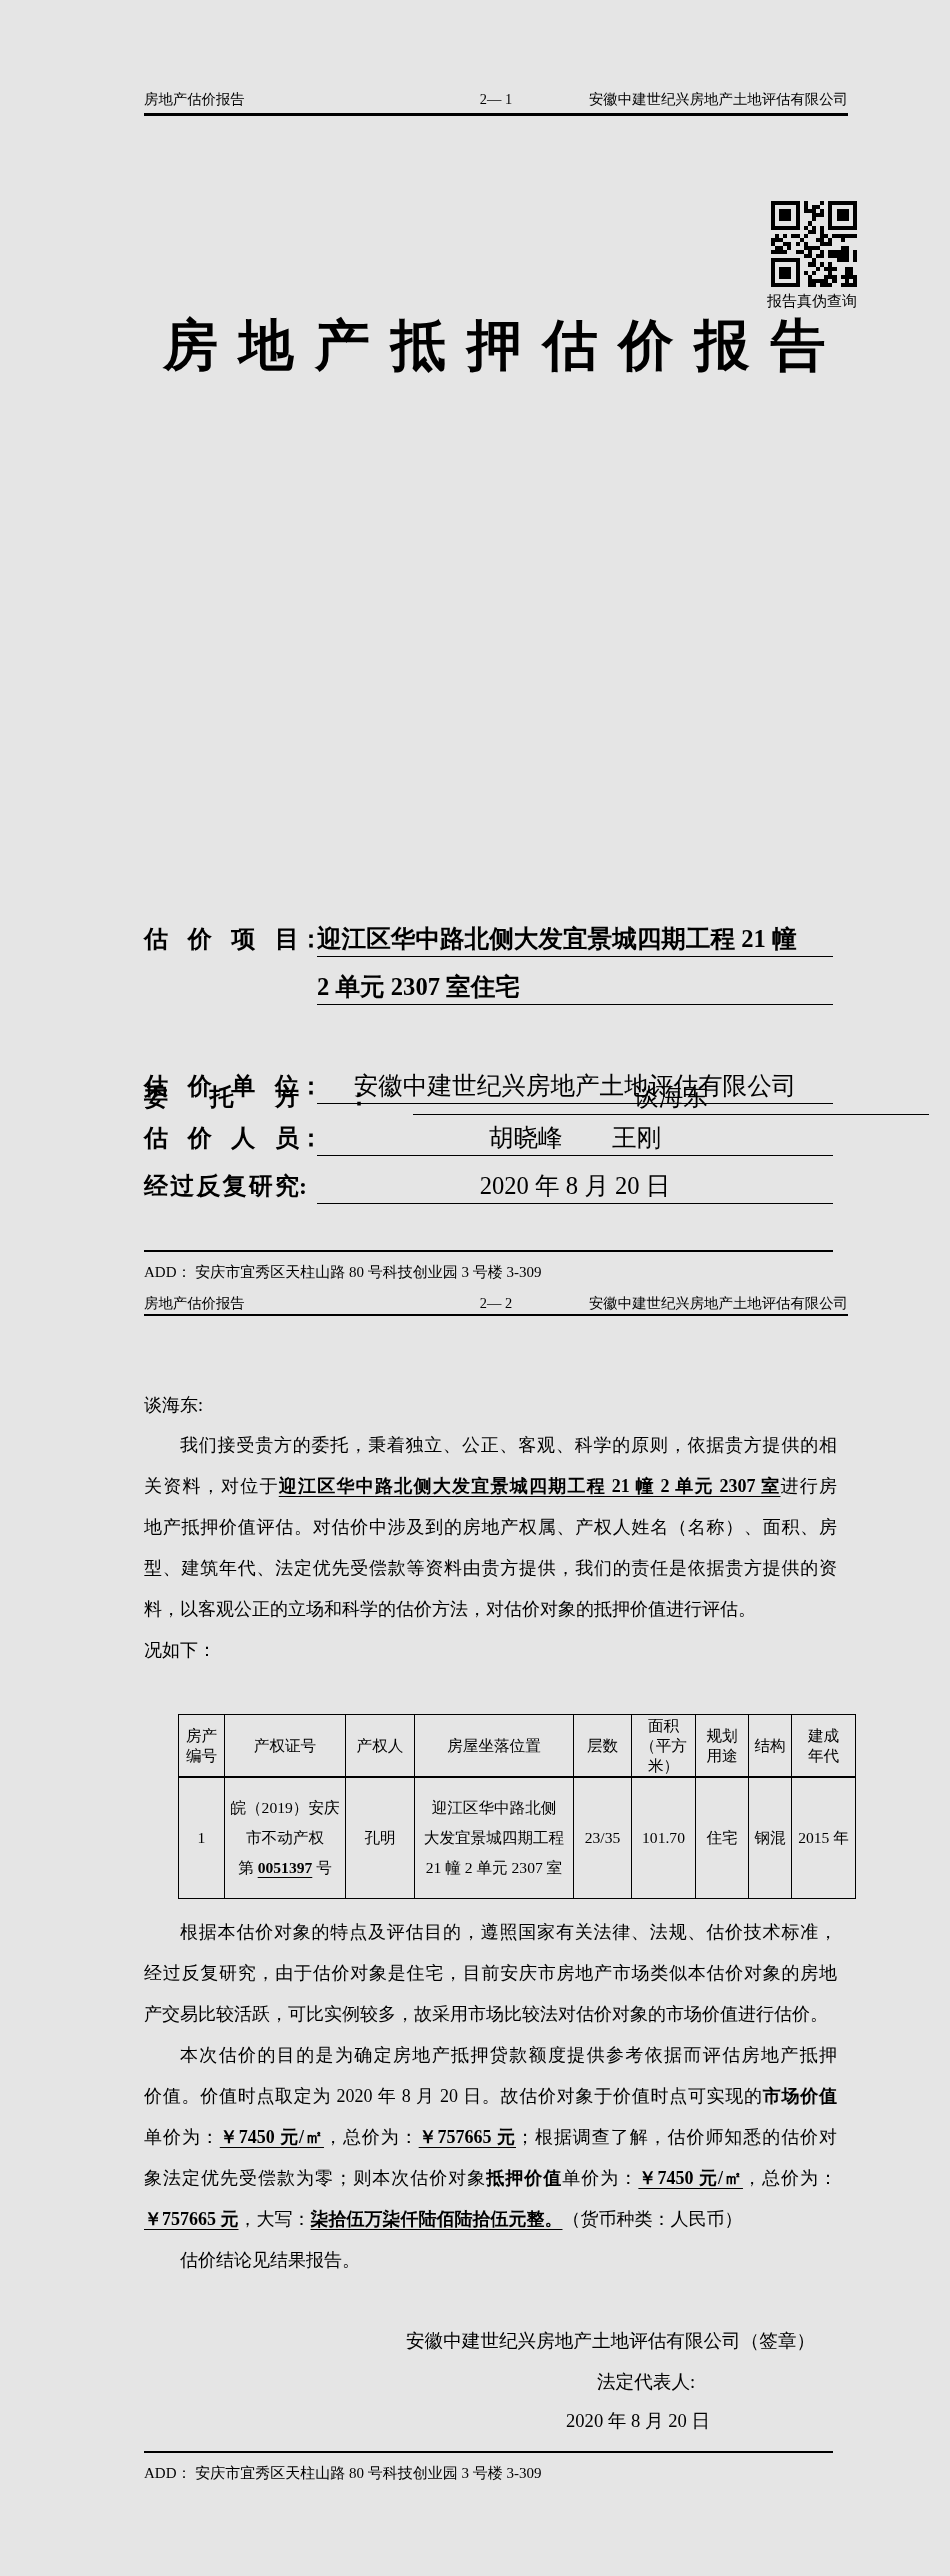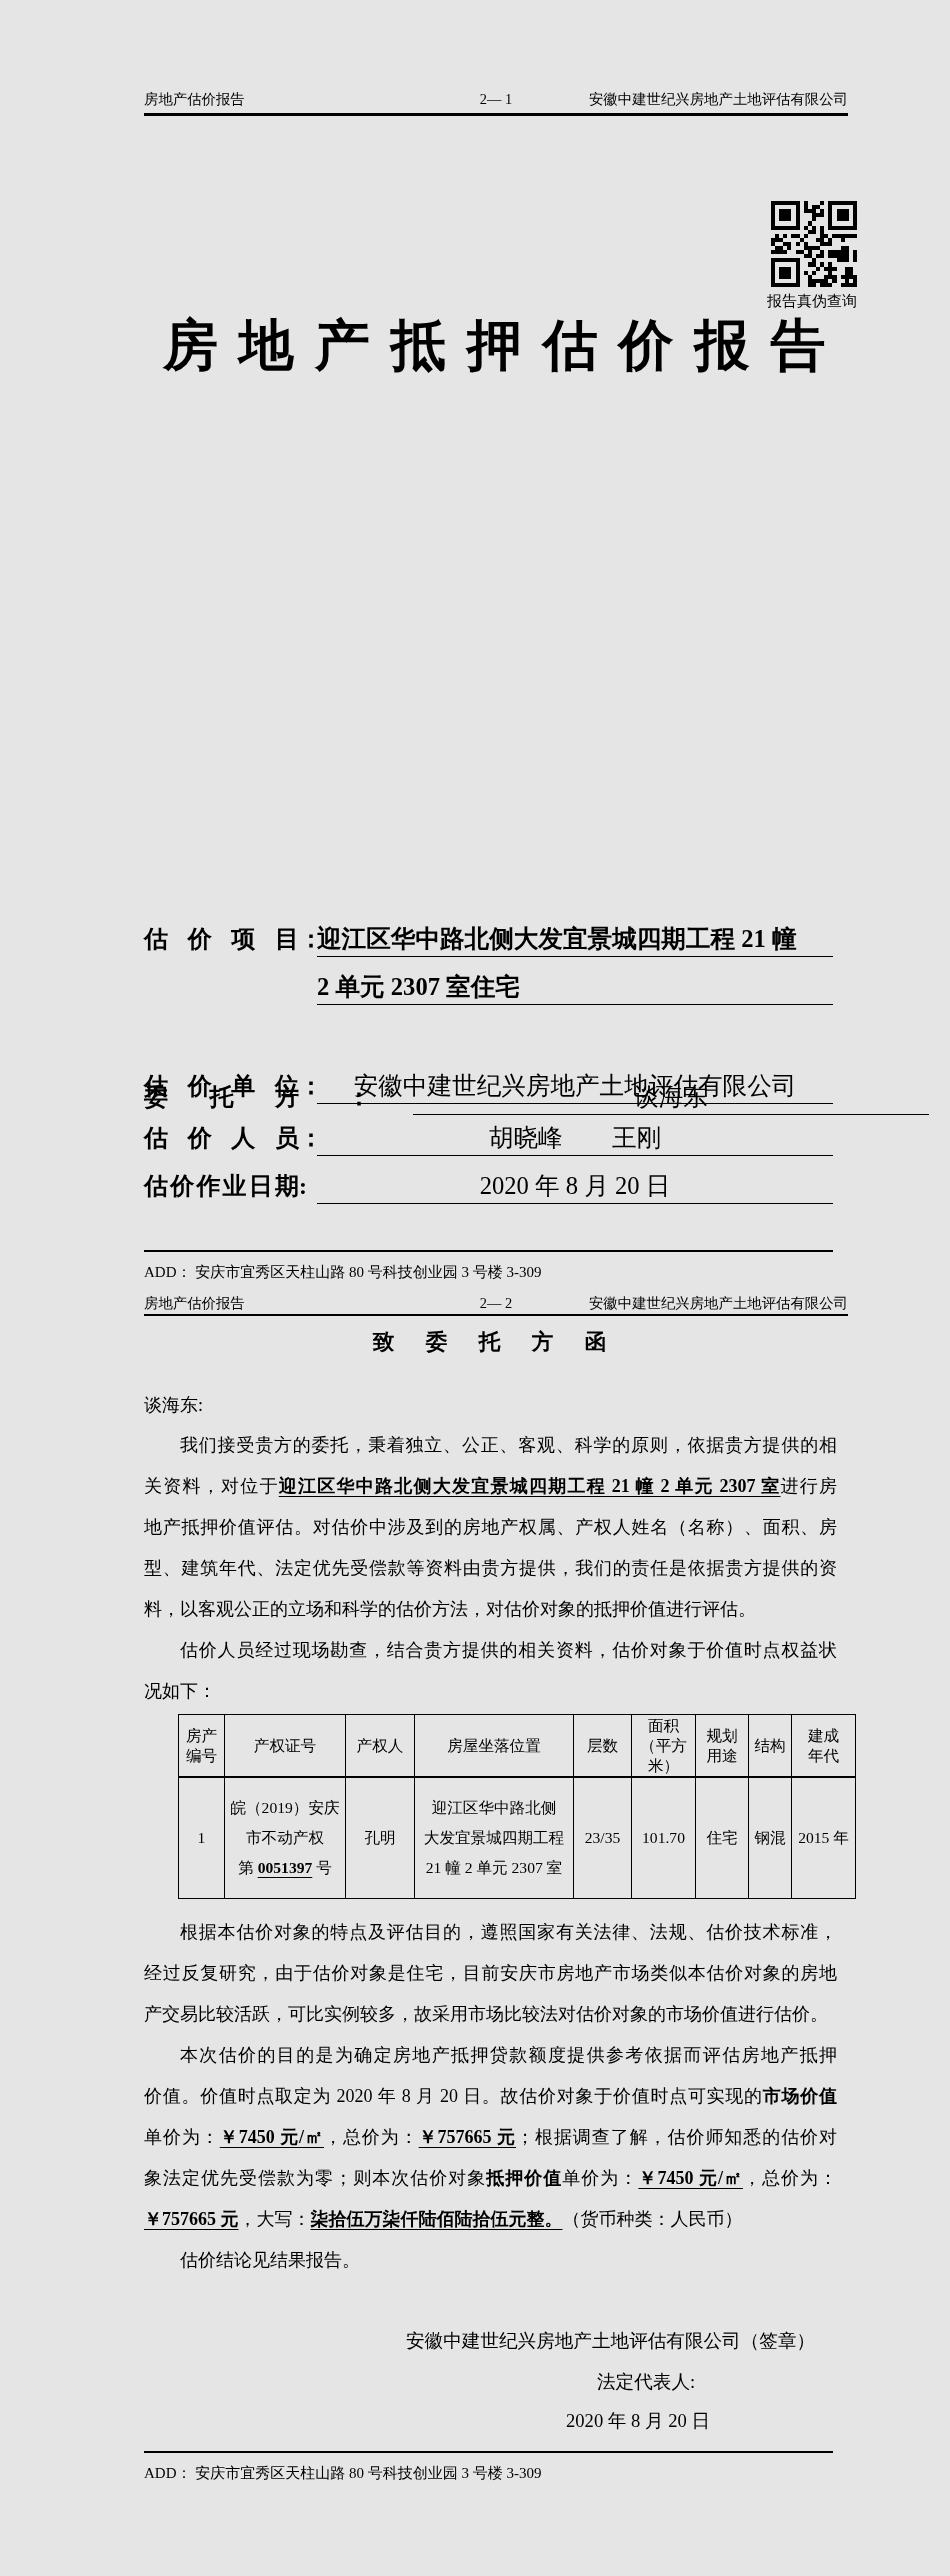--- a/index.html
+++ b/index.html
@@ -237,45 +237,43 @@
     <span class="flabel">估价单位</span>
     <span class="fcolon">：</span>
     <span class="fval vc">安徽中建世纪兴房地产土地评估有限公司</span>
   </div>
   <div class="frow" style="top:1120px;">
     <span class="flabel">估价人员</span>
     <span class="fcolon">：</span>
     <span class="fval vc">胡晓峰　　王刚</span>
   </div>
   <div class="frow" style="top:1168px;">
-    <span class="flabel">估价作业日期</span>
+    <span class="flabel">经过反复研究</span>
     <span class="fcolon">:</span>
     <span class="fval vc">2020 年 8 月 20 日</span>
   </div>
 
   <div class="rule ftr-rule" style="top:1250px;"></div>
   <div class="addr" style="top:1262px;">ADD： 安庆市宜秀区天柱山路 80 号科技创业园 3 号楼 3-309</div>
 
   <div class="page-hdr" style="top:1294px;">
     <span>房地产估价报告</span>
     <span class="hc">2— 2</span>
     <span class="hr">安徽中建世纪兴房地产土地评估有限公司</span>
   </div>
   <div class="rule hdr-rule" style="top:1314px;height:2.4px;"></div>
 
-  <div class="letter-title">致 委 托 方 函</div>
   <div class="salutation">谈海东:</div>
 
   <div class="body-block" style="top:1425px;">
       <div class="bline indent"><span>我们接受贵方的委托，秉着独立、公正、客观、科学的原则，依据贵方提供的相</span></div>
       <div class="bline"><span>关资料，对位于</span><span class="b u">迎江区华中路北侧大发宜景城四期工程 21 幢 2 单元 2307 室</span><span>进行房</span></div>
       <div class="bline"><span>地产抵押价值评估。对估价中涉及到的房地产权属、产权人姓名（名称）、面积、房</span></div>
       <div class="bline"><span>型、建筑年代、法定优先受偿款等资料由贵方提供，我们的责任是依据贵方提供的资</span></div>
       <div class="bline last"><span>料，以客观公正的立场和科学的估价方法，对估价对象的抵押价值进行评估。</span></div>
-      <div class="bline indent"><span>估价人员经过现场勘查，结合贵方提供的相关资料，估价对象于价值时点权益状</span></div>
       <div class="bline last"><span>况如下：</span></div>
     </div>
 
   <table class="ptable">
     <colgroup>
       <col style="width:46px">
         <col style="width:121px">
         <col style="width:69px">
       <col style="width:159px">
         <col style="width:58px">

